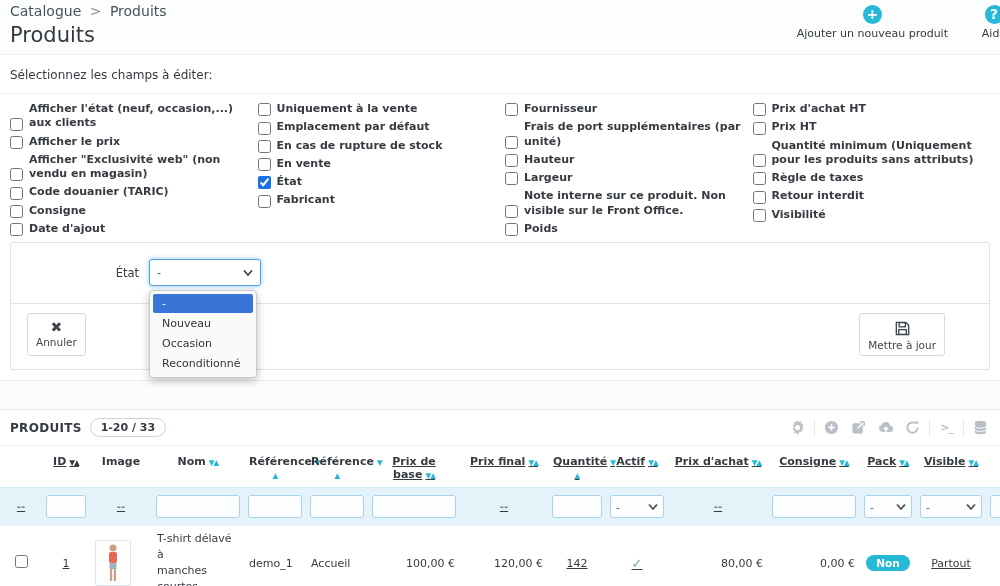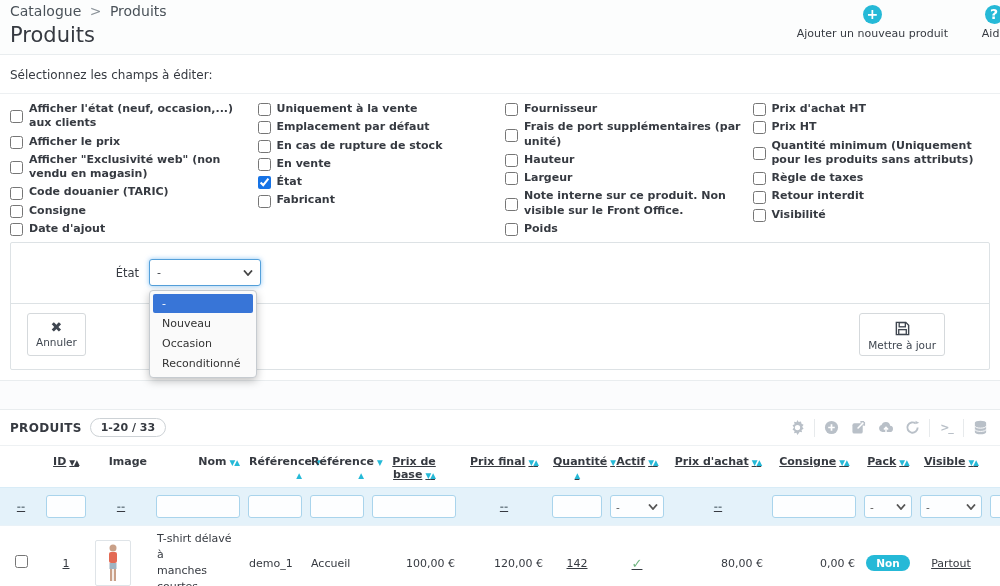--- a/index.html
+++ b/index.html
@@ -17,21 +17,21 @@
   .h-action.help { margin-right:-14px; }
   .circle-ic { width:19px; height:19px; border-radius:50%; background:#25b9d7; color:#fff;
                font-size:14px; font-weight:700; line-height:18px; text-align:center; }
   .h-action .lbl { font-size:11px; color:#363a41; white-space:nowrap; }
 
   
   .bulk-panel { background:#fff; border-bottom:1px solid #e9edef; padding-bottom:10px; }
   .instruction { font-size:12px; padding:13px 10px 11px 10px; border-bottom:1px solid #edf0f2; }
   .cb-grid { display:flex; padding:8px 0 2px 10px; }
   .cb-col { width:248px; padding-right:10px; }
-  .cb-item { display:flex; gap:6px; margin-bottom:4px; align-items:center; cursor:pointer; }
+  .cb-item { display:flex; gap:6px; margin-bottom:4px; align-items:flex-end; cursor:pointer; }
   .cb-item input { margin-top:1px; width:13px; height:13px; accent-color:#1673e6; flex:none; }
   .cb-item .cb-label { font-size:11px; font-weight:700; line-height:1.3; color:#363a41; }
 
   .etat-box { position:relative; margin:0 10px; border:1px solid #dde2e5; border-radius:2px; background:#fff; }
   .etat-field-row { display:flex; align-items:center; padding:16px 0 17px 0; }
   .etat-label { width:128px; text-align:right; margin-right:10px; font-size:11.5px; color:#363a41; }
   .etat-select { width:112px; height:27px; background:#fff; border:1px solid #54a0da; border-radius:3px;
                  box-shadow:0 0 5px rgba(82,168,236,.65); display:flex; align-items:center;
                  justify-content:space-between; padding:0 7px; font-size:11px; cursor:pointer; }
   .chev { width:10px; height:6px; }
@@ -55,21 +55,21 @@
   .panel-header { display:flex; align-items:center; height:36px; padding:0 6px 0 10px; border-bottom:1px solid #eef1f3; }
   .panel-title { font-size:12px; font-weight:700; letter-spacing:.3px; color:#363a41; }
   .count-badge { margin-left:8px; border:1px solid #cdd2d6; border-radius:10px; padding:2px 10px;
                  font-size:11px; font-weight:700; color:#363a41; }
   .toolbar { margin-left:auto; display:flex; align-items:center; color:#b9c0c8; }
   .tb-ic { width:27px; height:22px; display:flex; align-items:center; justify-content:center; cursor:pointer; }
   .tb-sep { width:1px; height:18px; background:#e7eaec; margin:0 3px; }
   .tb-sql { font-size:11px; font-weight:700; color:#b9c0c8; letter-spacing:-1px; }
 
   table { border-collapse:collapse; table-layout:fixed; width:1022px; font-size:11px; }
-  th { font-weight:600; color:#363a41; padding:9px 5px 6px 5px; vertical-align:top; text-align:right; }
+  th { font-weight:600; color:#363a41; padding:9px 5px 6px 5px; vertical-align:top; text-align:center; }
   .sort { font-size:7.5px; letter-spacing:-1px; color:#25b9d7; margin-left:3px; white-space:normal; }
   .sort.active { color:#363a41; }
   .ta-c { text-align:center;text-decoration:underline; }
   .ta-r { text-align:right; }
   .filter-row td { background:#e4f2fa; padding:7px 4px; border-top:1px solid #d8ecf7; }
   .finput { width:100%; height:23px; border:1px solid #a9d4ec; border-radius:3px; background:#fdfeff; }
   .fselect { height:23px; background:#fdfeff; border:1px solid #a9d4ec; border-radius:3px;
              display:flex; align-items:center; justify-content:space-between; padding:0 5px;
              font-size:10.5px; color:#555; cursor:pointer; }
   .fdash { color:#75858e; font-weight:700; font-size:10px; }

